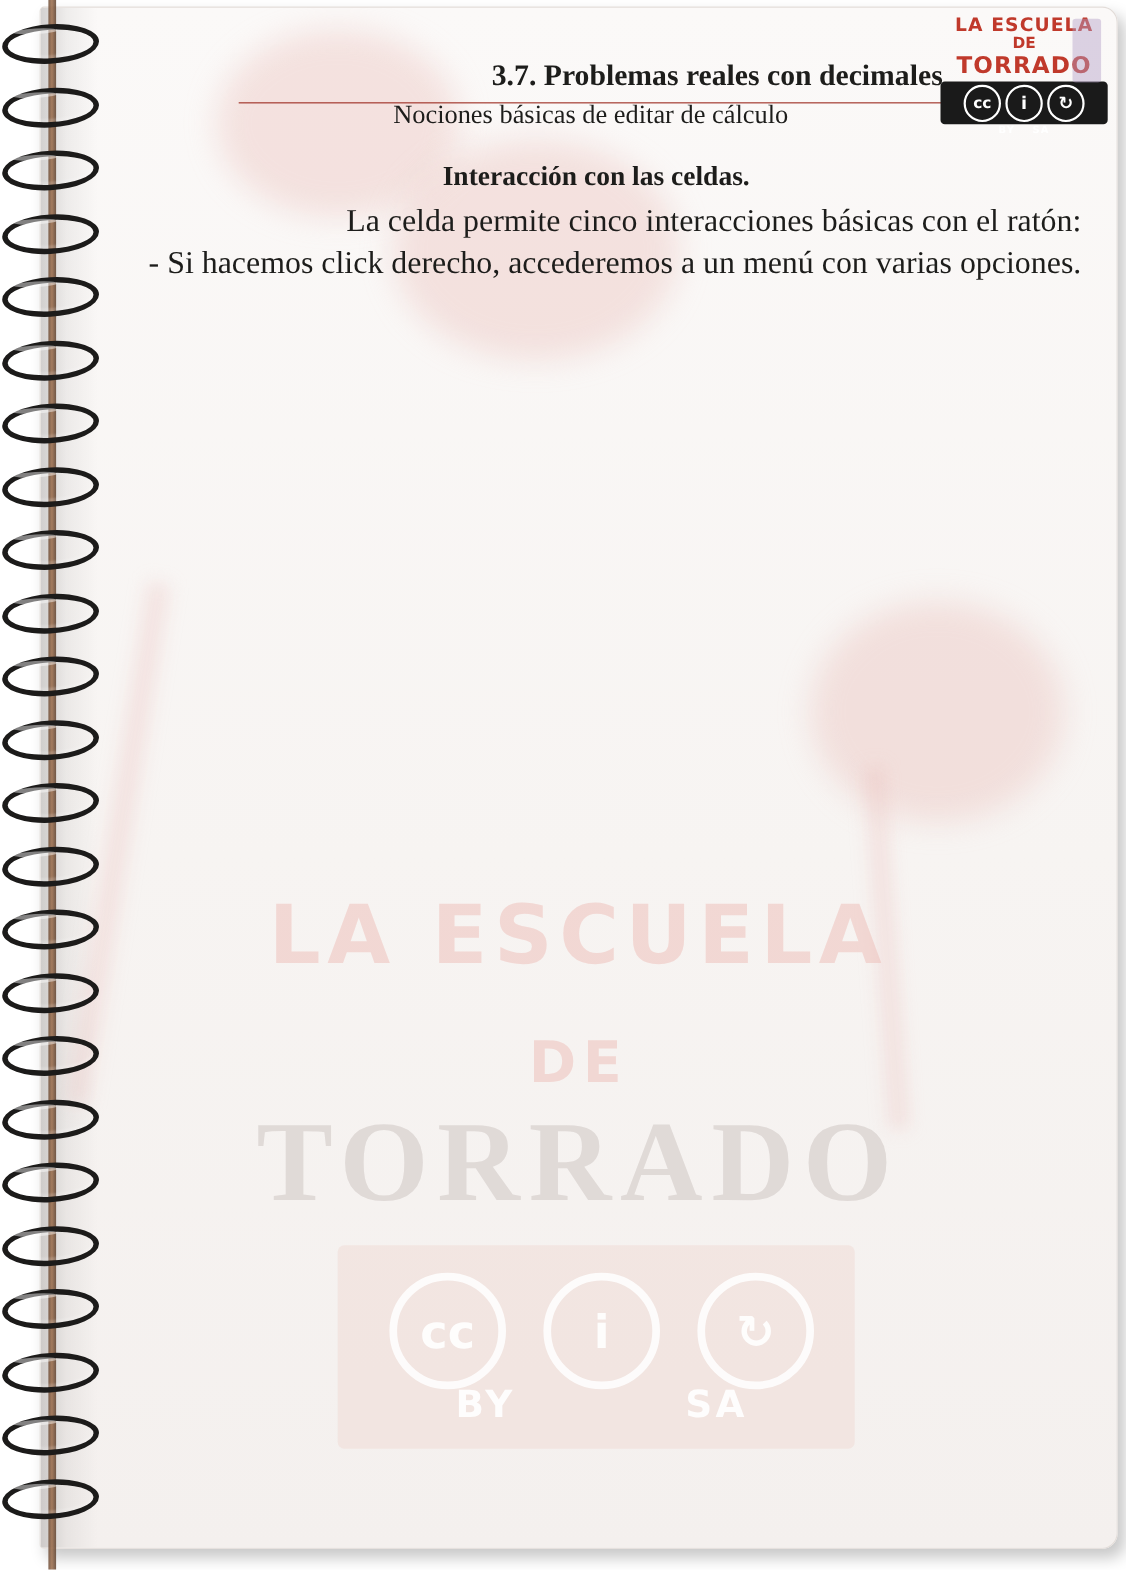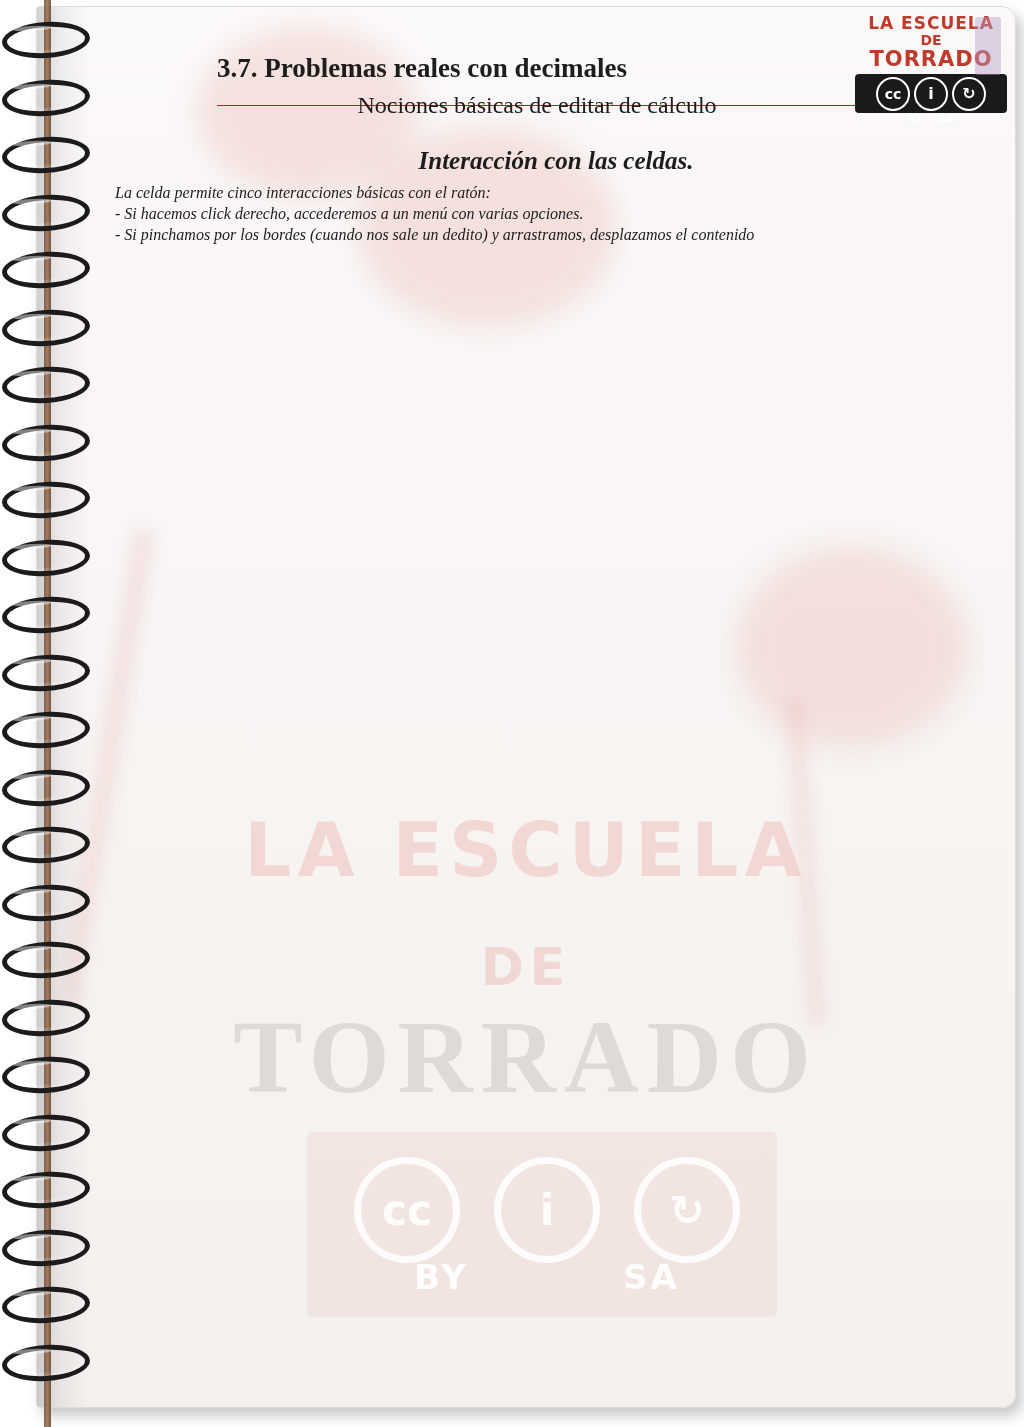--- a/index.html
+++ b/index.html
@@ -159,26 +159,26 @@
   .header {
     position: absolute;
     left: 0; top: 0;
     width: 100%;
     z-index: 10;
   }
   .title {
     position: absolute;
     left: 180px; top: 46px;
     width: 640px;
-    text-align: left;
+    text-align: right;
     font-size: 27px;
     font-weight: bold;
     color: #1d1d1b;
     border-bottom: 1.5px solid #9c2a1f;
-    padding-bottom: 21px;
+    padding-bottom: 9px;
   }
   .subtitle {
     position: absolute;
     left: 180px; top: 85px;
     width: 640px;
     text-align: center;
     font-size: 24px;
     color: #1d1d1b;
   }
 
@@ -250,37 +250,37 @@
     font-family: "DejaVu Sans", sans-serif;
     font-size: 9px;
     font-weight: bold;
     margin-top: 1px;
     letter-spacing: 1px;
   }
 
   
   .content {
     position: absolute;
-    left: 78px; top: 140px;
+    left: 64px; top: 140px;
     width: 882px;
     z-index: 10;
-    font-style: italic;
   }
   .section-heading {
     text-align: center;
     font-size: 25px;
     font-weight: bold;
     color: #1d1d1b;
     margin: 0 0 8px 0;
   }
   .para {
-    font-size: 16px;
+    font-size: 29px;
     line-height: 1.30;
     color: #1d1d1b;
     margin: 0;
+    text-align: right;
   }
 </style>
 </head>
 <body>
 
 <div class="page">
   <div class="page-inner">
 
     <div class="bind-strip"></div>
 
@@ -325,21 +325,20 @@
       <div class="cc-labels">
         <span>BY</span>
         <span>SA</span>
       </div>
     </div>
 
     <div class="content">
       <p class="section-heading">Interacción con las celdas.</p>
       <p class="para">La celda permite cinco interacciones básicas con el ratón:</p>
       <p class="para">- Si hacemos click derecho, accederemos a un menú con varias opciones.</p>
-      <p class="para">- Si pinchamos por los bordes (cuando nos sale un dedito) y arrastramos, desplazamos el contenido</p>
     </div>
 
   </div>
 </div>
 
 <div class="wire"></div>
 <div class="rings" id="rings">
     <div class="ring" style="top: 22px;">
       <div class="ellipse"></div>
       <div class="gloss"></div>

